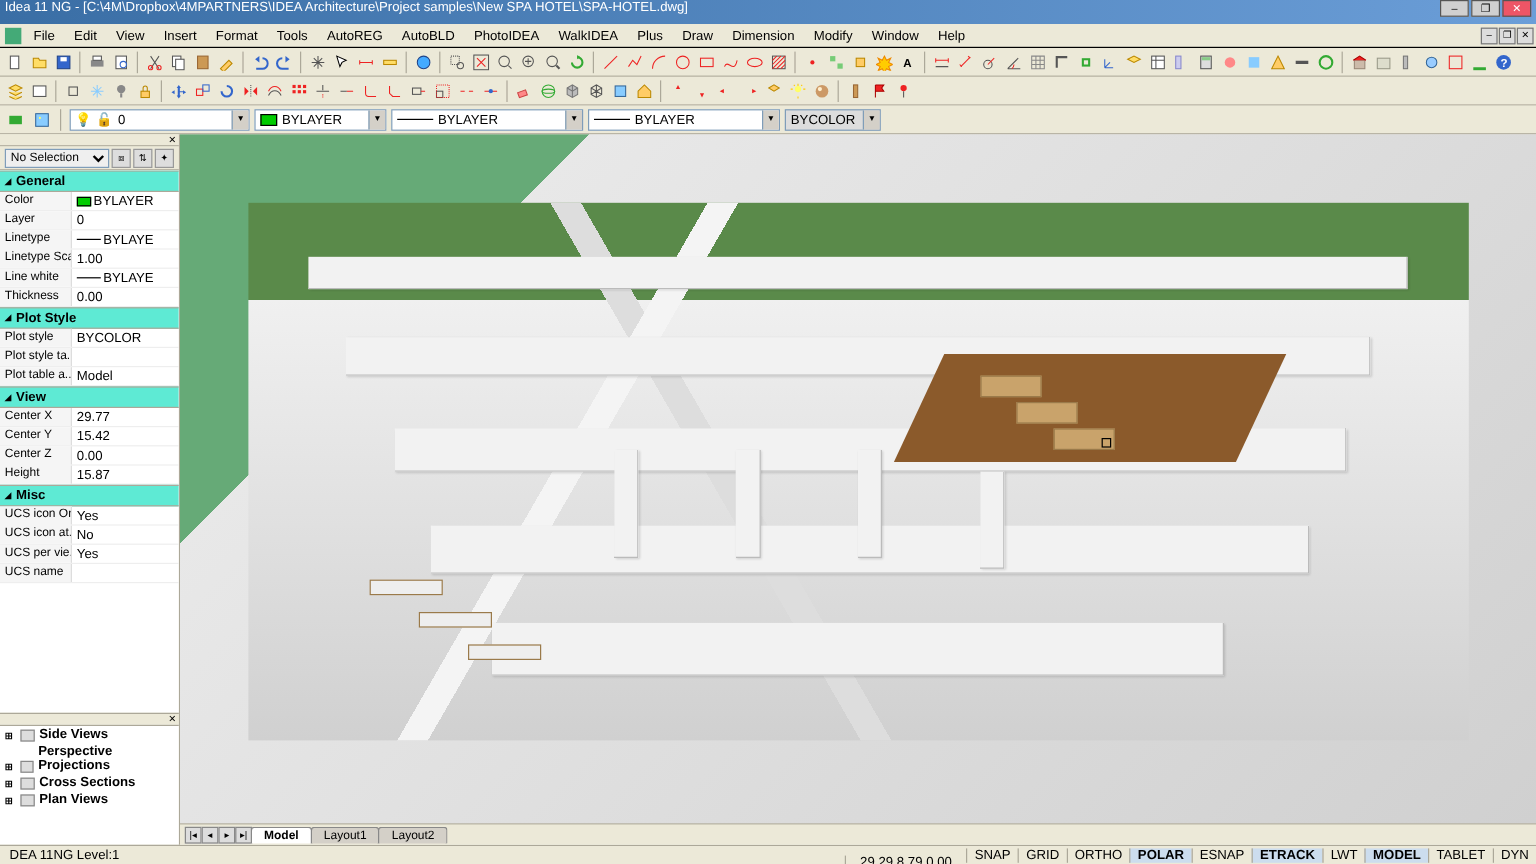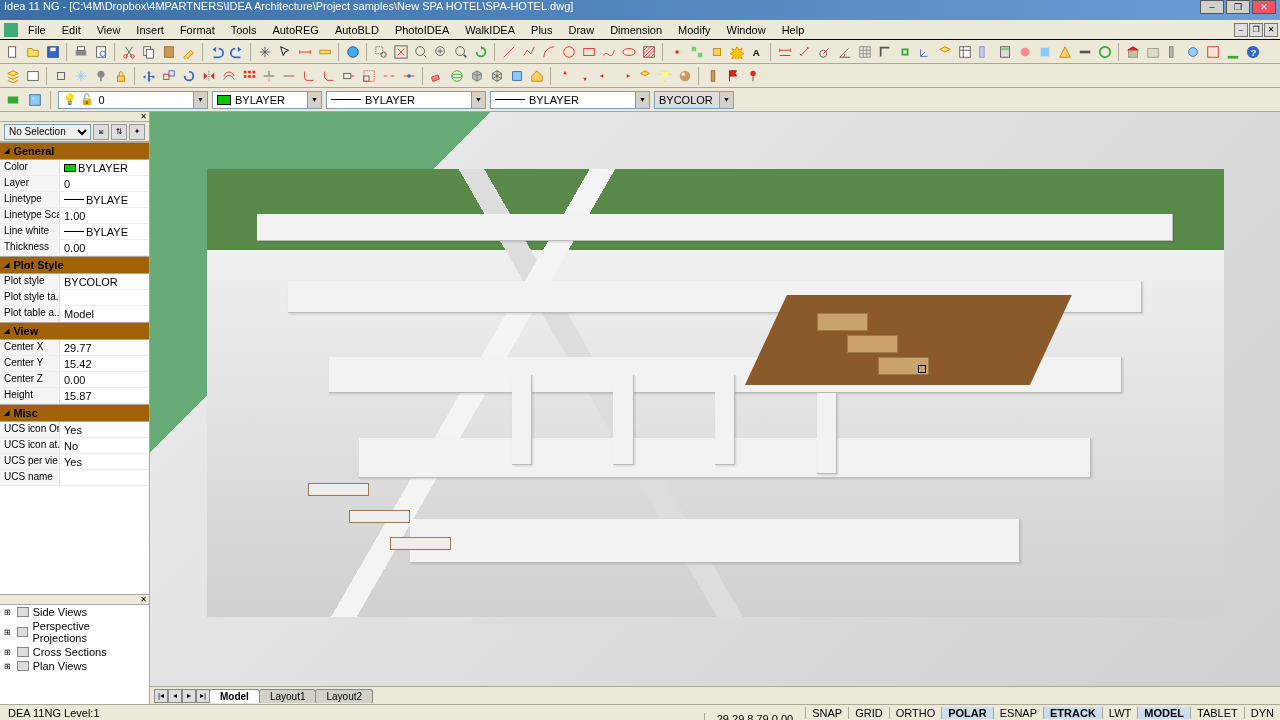--- a/index.html
+++ b/index.html
@@ -21,29 +21,29 @@
 .layer-bar .combo { height: 18px; border: 1px solid #7f9db9; background: #fff; display: flex; align-items: center; padding: 0 4px; font-size: 10px; position: relative; }
 .layer-bar .combo .arrow { position: absolute; right: 0; top: 0; width: 14px; height: 16px; background: #d4d0c8; border-left: 1px solid #7f9db9; display: flex; align-items: center; justify-content: center; font-size: 7px; }
 .color-swatch { width: 14px; height: 10px; background: #0c0; border: 1px solid #000; margin-right: 4px; }
 .line-swatch { width: 30px; height: 1px; background: #000; margin-right: 4px; }
 .main { flex: 1; display: flex; min-height: 0; }
 .left-panel { width: 150px; background: #ece9d8; border-right: 1px solid #aca899; display: flex; flex-direction: column; }
 .panel-header { height: 20px; background: #ece9d8; border-bottom: 1px solid #aca899; display: flex; align-items: center; padding: 0 4px; gap: 2px; }
 .panel-header select { flex: 1; height: 16px; font-size: 10px; border: 1px solid #7f9db9; }
 .panel-header .picn { width: 16px; height: 16px; border: 1px solid #999; background: #ddd; cursor: pointer; display: flex; align-items: center; justify-content: center; font-size: 8px; }
 .prop-grid { flex: 1; overflow-y: auto; background: #fff; }
-.cat { background: #a16207; font-weight: bold; padding: 2px 4px; border-top: 1px solid #aca899; border-bottom: 1px solid #aca899; display: flex; align-items: center; gap: 4px; }
+.cat { background: #5eead4; font-weight: bold; padding: 2px 4px; border-top: 1px solid #aca899; border-bottom: 1px solid #aca899; display: flex; align-items: center; gap: 4px; }
 .cat::before { content: "◢"; font-size: 7px; }
 .prop-row { display: flex; border-bottom: 1px solid #eee; height: 16px; }
 .prop-row .pname { width: 60px; padding: 1px 4px; background: #f5f5f5; border-right: 1px solid #ddd; font-size: 10px; white-space: nowrap; overflow: hidden; }
 .prop-row .pval { flex: 1; padding: 1px 4px; font-size: 10px; display: flex; align-items: center; gap: 2px; }
 .close-strip { height: 10px; background: #ece9d8; border-bottom: 1px solid #aca899; display: flex; justify-content: flex-end; }
 .close-strip span { font-size: 8px; padding: 0 2px; cursor: pointer; }
 .view-tree { height: 100px; background: #fff; border-top: 1px solid #aca899; overflow-y: auto; }
-.tree-item { padding: 1px 4px 1px 16px; font-size: 10px; display: flex; align-items: center; gap: 4px; cursor: pointer; }
+.tree-item { padding: 1px 4px 1px 16px; font-size: 10px; display: flex; align-items: flex-end; gap: 4px; cursor: pointer; font-weight: bold; }
 .tree-item::before { content: "⊞"; font-size: 8px; margin-left: -12px; margin-right: 2px; }
 .tree-icon { width: 12px; height: 10px; background: #ddd; border: 1px solid #888; }
 .viewport-area { flex: 1; display: flex; flex-direction: column; position: relative; }
 .viewport { flex: 1; background: linear-gradient(135deg, #6a7 0%, #6a7 20%, #e8e8e8 20%, #d0d0d0 100%); position: relative; overflow: hidden; }
 .building { position: absolute; inset: 10% 5% 12% 5%; background:
   linear-gradient(120deg, transparent 0%, transparent 30%, #f4f4f4 30%, #f4f4f4 32%, transparent 32%),
   linear-gradient(60deg, transparent 0%, transparent 40%, #ddd 40%, #ddd 42%, transparent 42%),
   linear-gradient(to bottom, #5a8a4a 0%, #5a8a4a 18%, #f0f0f0 18%, #e0e0e0 60%, #d0d0d0 100%);
 }
 .wall { position: absolute; background: #f2f2f2; box-shadow: inset -1px -1px 0 #bbb, 1px 1px 2px rgba(0,0,0,0.15); }

